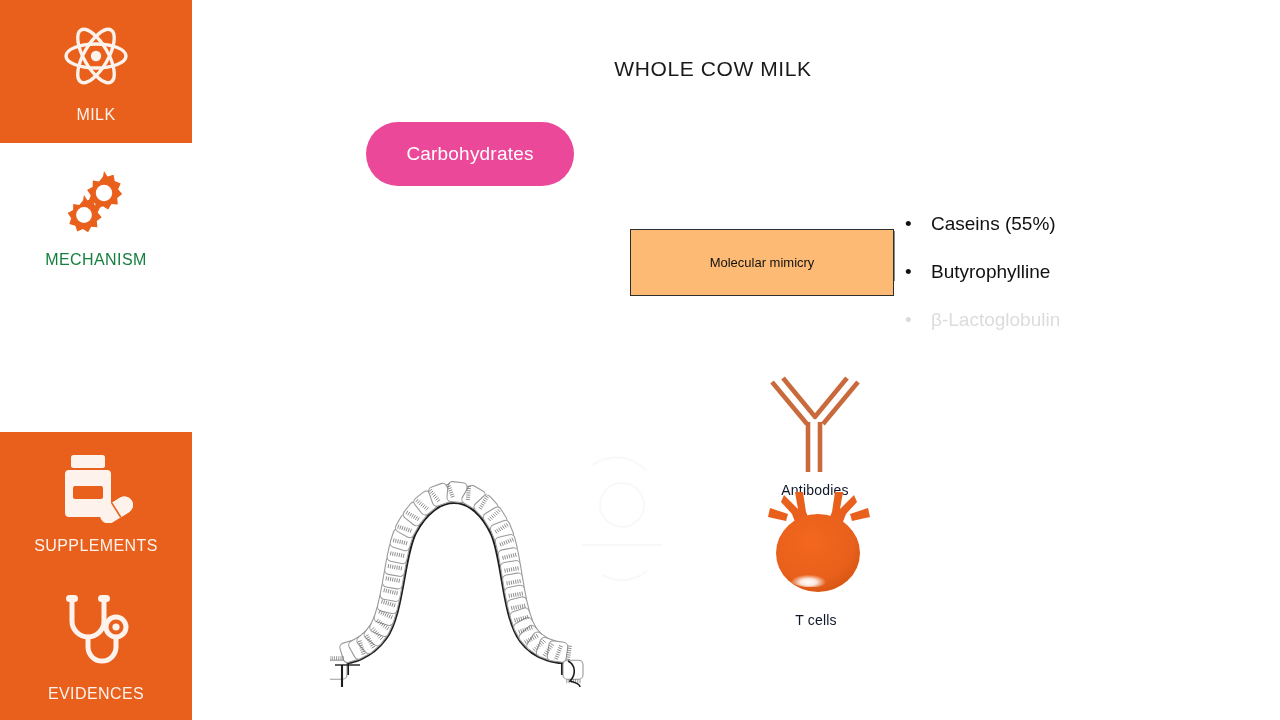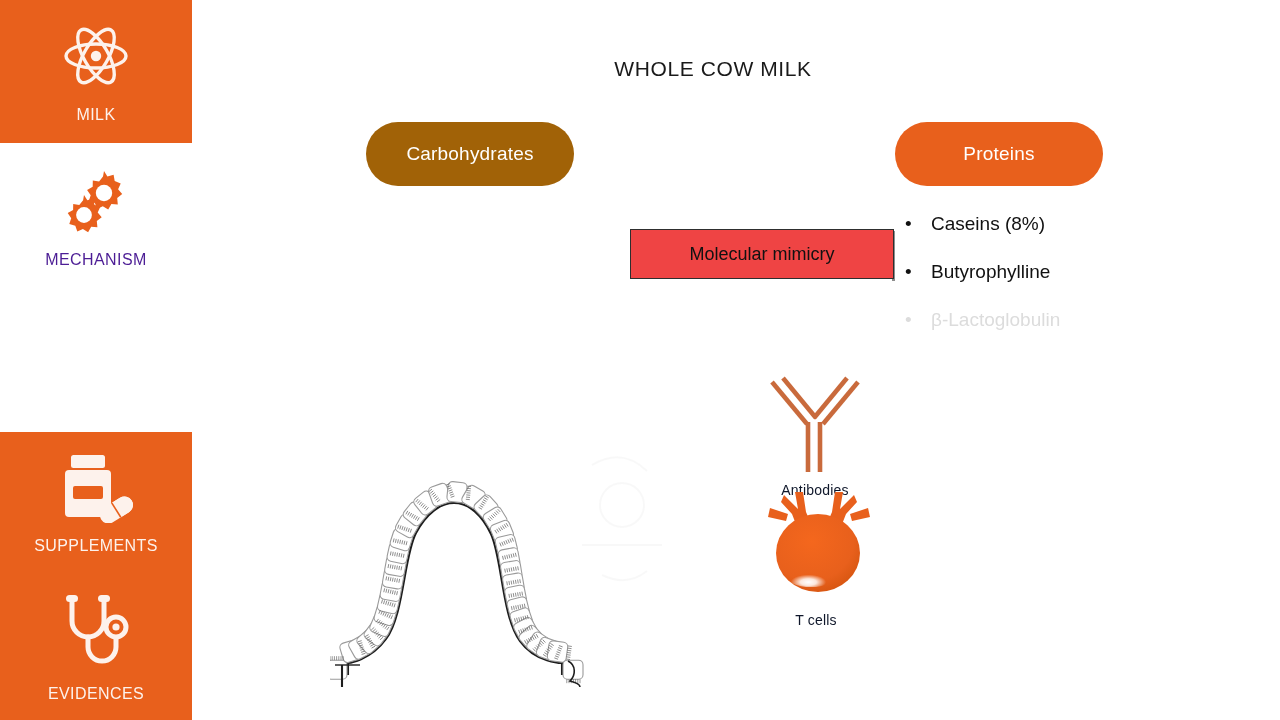--- a/index.html
+++ b/index.html
@@ -22,52 +22,52 @@
     align-items: center; justify-content: center;
   }
   .nav-item.orange { background: #e8601c; }
   .nav-item.active  { background: #ffffff; }
   .nav-icon { display: block; }
   .nav-label {
     font-size: 16px; letter-spacing: .4px;
     margin-top: 10px; white-space: nowrap;
   }
   .nav-item.orange .nav-label { color: #fdf2ec; }
-  .nav-item.active  .nav-label { color: #4c1d95; font-weight: 400; }
+  .nav-item.active  .nav-label { color: #15803d; font-weight: 400; }
 
   
   #page-title {
     position: absolute; left: 0; top: 57px; width: 1280px;
     text-align: center; font-size: 21px; color: #1a1a1a;
     letter-spacing: .6px;
     text-decoration: underline;
   }
   #page-title .t-inner { display: inline-block; margin-left: 146px; }
 
   
   .pill {
     position: absolute; top: 122px; height: 64px;
     border-radius: 34px;
     display: flex; align-items: center; justify-content: center;
     font-size: 19px; color: #ffffff; letter-spacing: .2px;
   }
-  .pill.grey   { background: #a16207; }
+  .pill.grey   { background: #ec4899; }
   .pill.accent { background: #e8601c; }
   #pill-carbs    { left: 366px; width: 208px; }
   #pill-lipids   { left: 631px; width: 196px; }
   #pill-proteins { left: 895px; width: 208px; }
 
   
   #mimicry-box {
     position: absolute; left: 630px; top: 229px;
-    width: 264px; height: 50px;
+    width: 264px; height: 67px;
     border: 1.4px solid #2e2e2e;
-    background: #ef4444;
+    background: #fdba74;
     display: flex; align-items: center; justify-content: center;
-    font-size: 18px; color: #111;
+    font-size: 13px; color: #111;
   }
   #mimicry-shadow {
     position: absolute; left: 892px; top: 231px;
     width: 3px; height: 50px; background: #8d8d8d;
   }
 
   
   #protein-list {
     position: absolute; left: 905px; top: 213px;
     list-style: none;
@@ -166,33 +166,30 @@
     </div>
   </nav>
 
   <div id="page-title">
     <span class="t-inner">WHOLE COW MILK</span>
   </div>
 
   <div class="pill grey" id="pill-carbs">
     <span>Carbohydrates</span>
   </div>
-  <div class="pill accent" id="pill-proteins">
-    <span>Proteins</span>
-  </div>
 
   <div id="mimicry-shadow"></div>
   <div id="mimicry-box">
     <span>Molecular mimicry</span>
   </div>
 
   <ul id="protein-list">
     <li>
       <span class="dot">•</span>
-      <span>Caseins (8%)</span>
+      <span>Caseins (55%)</span>
     </li>
     <li>
       <span class="dot">•</span>
       <span>Butyrophylline</span>
     </li>
     <li class="faded">
       <span class="dot">•</span>
       <span>β-Lactoglobulin</span>
     </li>
   </ul>

